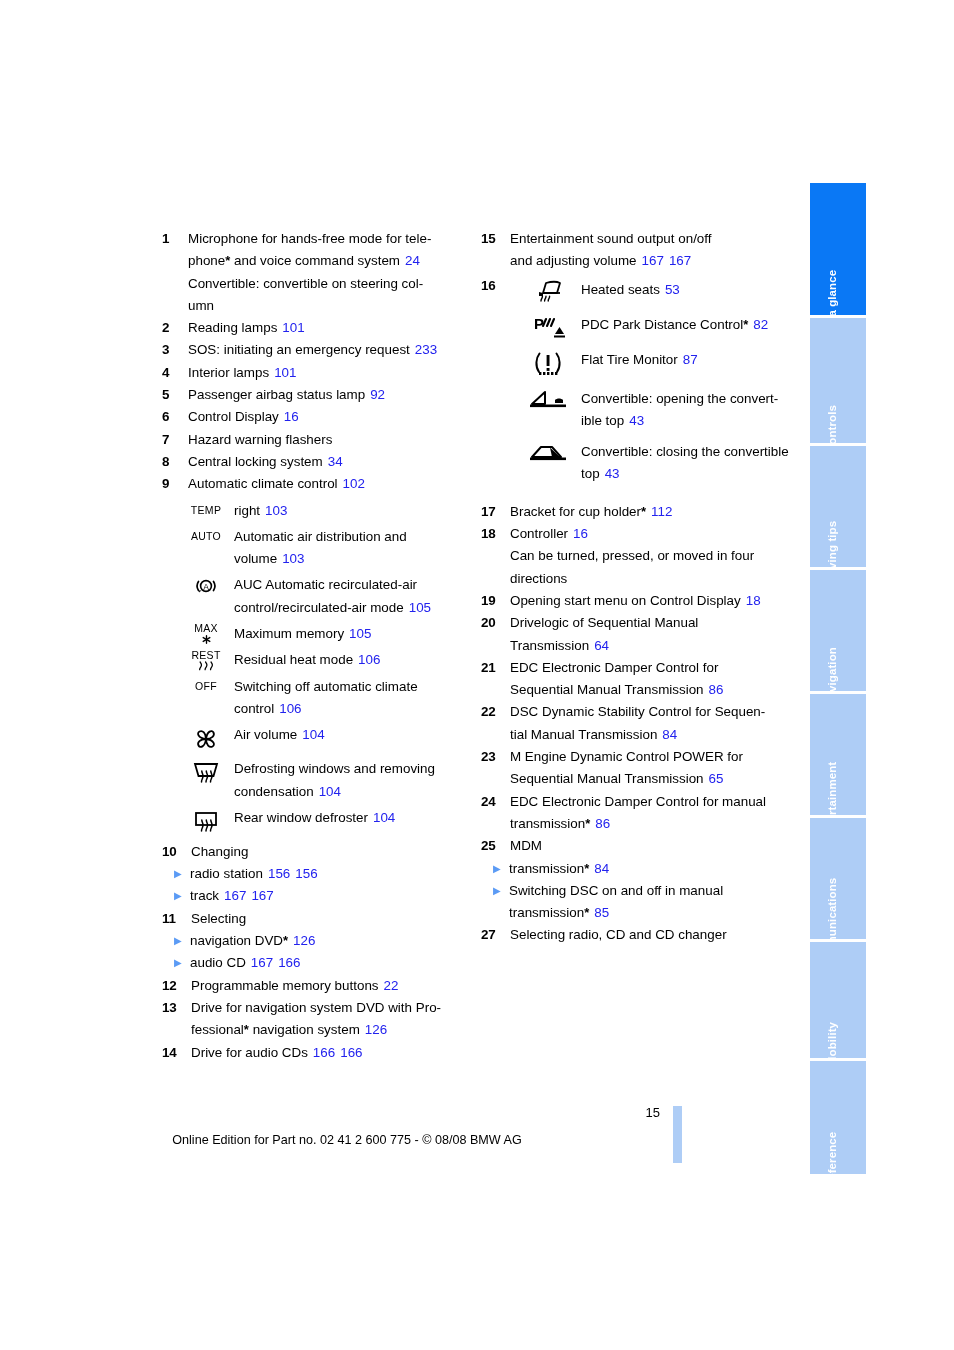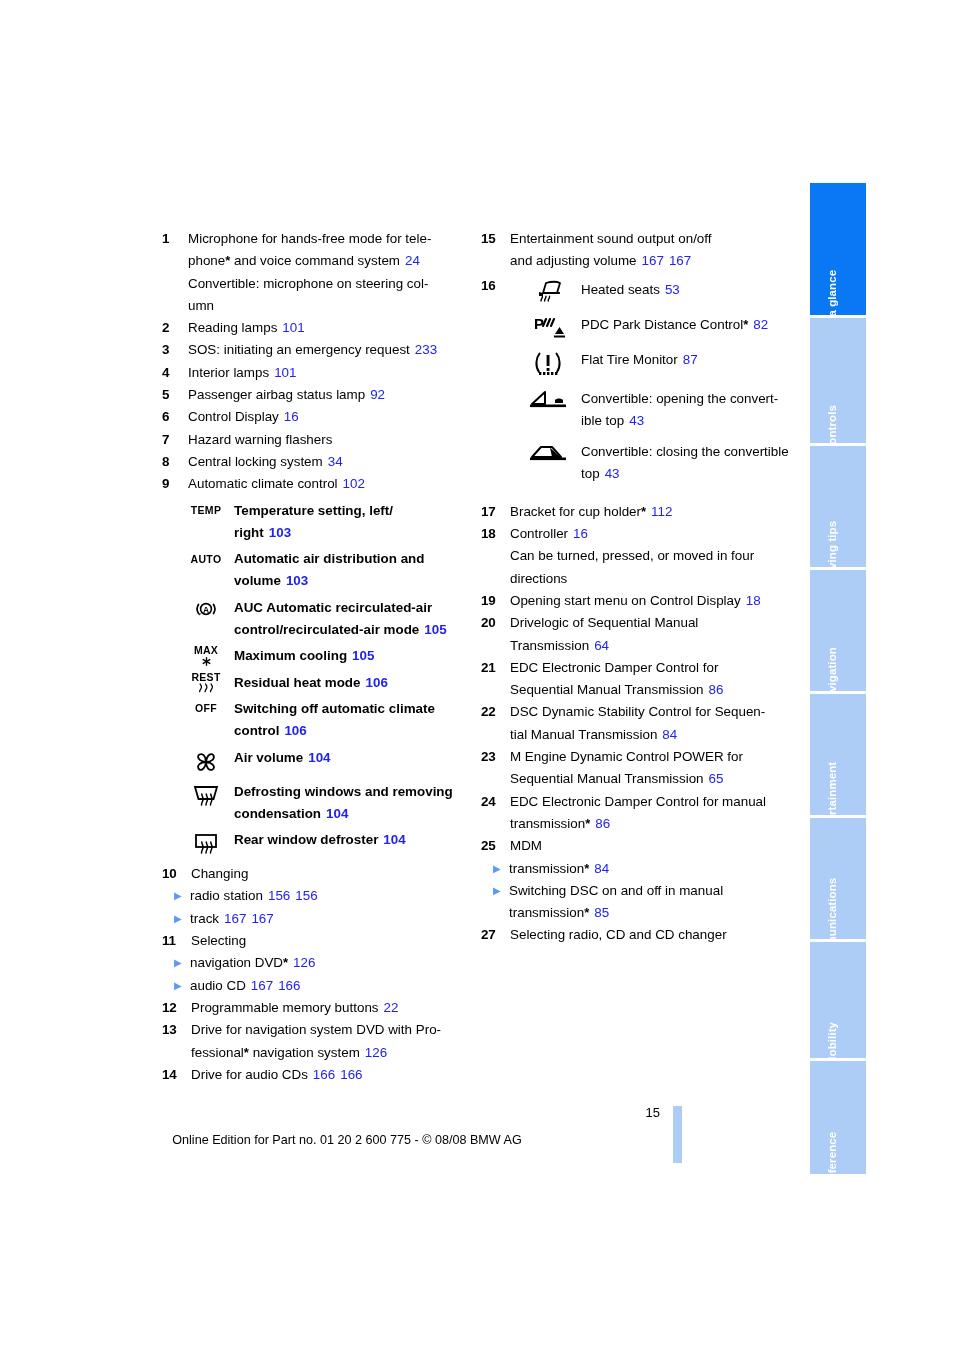--- a/index.html
+++ b/index.html
@@ -75,21 +75,21 @@
     min-height: 22px;
   }
   .icon-cell.lbl {
     font-size: 10.5px;
     letter-spacing: 0.3px;
     flex-direction: column;
     line-height: 11px;
   }
   .icon-text { flex: 1 1 auto; padding-left: 2px; }
 
-  .climate-block { margin-left: 18px; margin-top: 3px; font-weight: bold; }
+  .climate-block { margin-left: 18px; margin-top: 3px; }
   .climate-block .icon-row { margin-bottom: 3px; }
 
   .grp16 { margin-left: 7px; }
   .grp16 .icon-cell { flex: 0 0 62px; }
   .grp16 .icon-row { margin-bottom: 9px; }
 
   
   .tabs {
     position: absolute;
     left: 810px;
@@ -151,21 +151,21 @@
 
 <div class="page">
 
   <div class="col col-left">
 
     <div class="entry">
       <div class="num">1</div>
       <div class="body">
         <span class="txt">Microphone for hands-free mode for tele-</span>
         <span class="txt"><span>phone</span><span class="ast">*</span><span> and voice command system</span><span class="ref">24</span></span>
-        <span class="txt">Convertible: microphone on steering col-</span>
+        <span class="txt">Convertible: convertible on steering col-</span>
         <span class="txt">umn</span>
       </div>
     </div>
 
     <div class="entry">
       <div class="num">2</div>
       <div class="body"><span>Reading lamps</span><span class="ref">101</span></div>
     </div>
 
     <div class="entry">
@@ -201,21 +201,20 @@
     <div class="entry">
       <div class="num">9</div>
       <div class="body"><span>Automatic climate control</span><span class="ref">102</span></div>
     </div>
 
     <div class="climate-block">
 
       <div class="icon-row">
         <div class="icon-cell lbl">TEMP</div>
         <div class="icon-text">
-          <span class="txt">Temperature setting, left/</span>
           <span class="txt"><span>right</span><span class="ref">103</span></span>
         </div>
       </div>
 
       <div class="icon-row">
         <div class="icon-cell lbl">AUTO</div>
         <div class="icon-text">
           <span class="txt">Automatic air distribution and</span>
           <span class="txt"><span>volume</span><span class="ref">103</span></span>
         </div>
@@ -242,21 +241,21 @@
         <div class="icon-cell lbl">
           <span>MAX</span>
           <svg width="11" height="11" viewBox="0 0 12 12">
             <g stroke="#000" stroke-width="1.5" stroke-linecap="round">
               <line x1="6" y1="1.8" x2="6" y2="10.2"></line>
               <line x1="2.4" y1="3.9" x2="9.6" y2="8.1"></line>
               <line x1="2.4" y1="8.1" x2="9.6" y2="3.9"></line>
             </g>
           </svg>
         </div>
-        <div class="icon-text"><span>Maximum cooling</span><span class="ref">105</span></div>
+        <div class="icon-text"><span>Maximum memory</span><span class="ref">105</span></div>
       </div>
 
       <div class="icon-row">
         <div class="icon-cell lbl">
           <span>REST</span>
           <svg width="20" height="10" viewBox="0 0 22 11">
             <g fill="none" stroke="#000" stroke-width="1.4" stroke-linecap="round">
               <path d="M4 9.5 C4 7 6 7 6 4.5 C6 2.5 4.6 2 4.6 1"></path>
               <path d="M10 9.5 C10 7 12 7 12 4.5 C12 2.5 10.6 2 10.6 1"></path>
               <path d="M16 9.5 C16 7 18 7 18 4.5 C18 2.5 16.6 2 16.6 1"></path>
@@ -574,16 +573,16 @@
       </div>
     <div class="tab-sep"></div>
     <div class="tab" style="height:113px">
         <span>Reference</span>
       </div>
   </div>
 
   <div class="footer">
     <div class="pagenum">15</div>
     <div class="pagebar"></div>
-    <div class="online-edition">Online Edition for Part no. 01 20 2 600 775 - © 08/08 BMW AG</div>
+    <div class="online-edition">Online Edition for Part no. 02 41 2 600 775 - © 08/08 BMW AG</div>
   </div>
 
 </div>
 
 </body></html>

